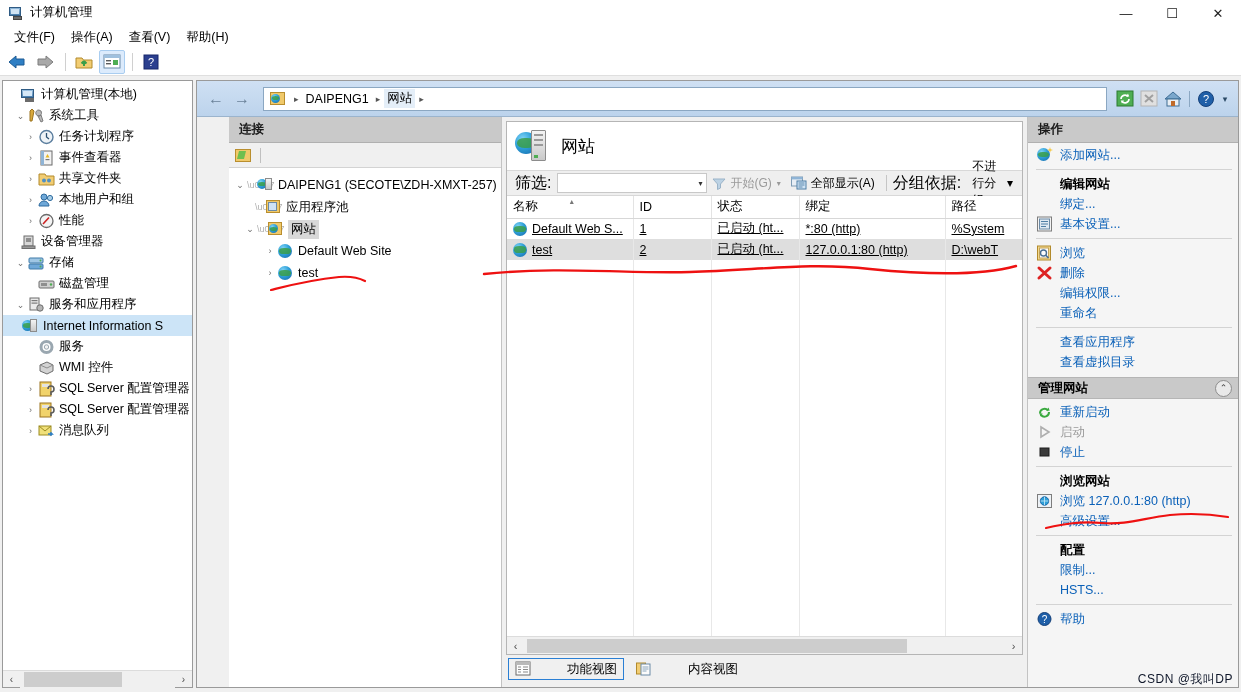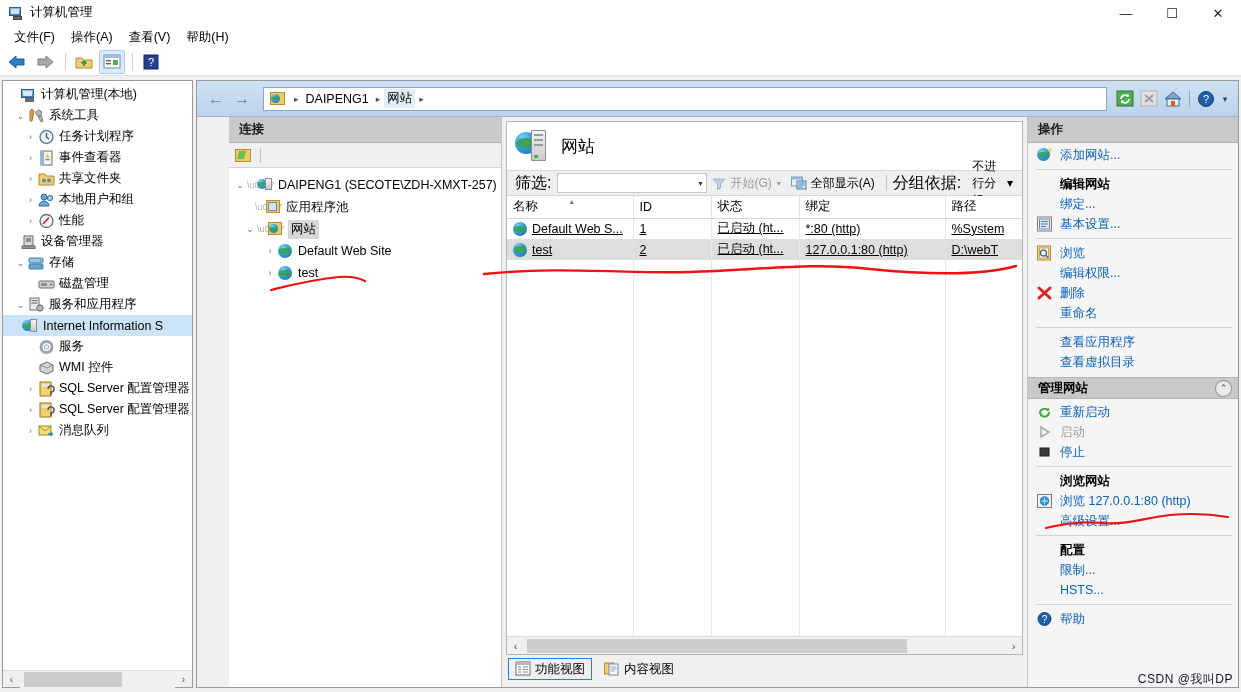--- a/index.html
+++ b/index.html
@@ -125,21 +125,21 @@
   .sortmark{ position:absolute; left:50%; top:1px; font-size:8px; color:#777; }
   #gridfill{ flex:1; }
   .bottomscroll{ height:18px; background:#f0f0f0; border-top:1px solid #dcdcdc;
                  display:flex; align-items:center; }
   .bs-arrow{ width:17px; text-align:center; color:#4d4d4d; font-size:11px; }
   .bs-track{ flex:1; height:18px; position:relative; background:#f0f0f0; }
   .bs-thumb{ position:absolute; top:2px; left:3px; height:14px; background:#cdcdcd; }
 
   
   #viewtabs{ height:28px; display:flex; align-items:center; padding-left:2px; }
-  .vtab{ display:flex; align-items:center; height:22px; padding:0 6px; font-size:12.5px; }
+  .vtab{ display:flex; align-items:center; height:22px; padding:0 6px; font-size:12.5px;gap:32px; }
   .vtab.sel{ border:1px solid #2a7fd4; }
   .vtab .vicon{ width:16px; height:16px; margin-right:4px; position:relative; }
 
   
   #actions{ width:211px; background:#f5f5f5; border-left:1px solid #c3c3c3;
             display:flex; flex-direction:column; }
   #actlist{ flex:1; background:#f5f5f5; overflow:hidden; padding-top:2px; }
   .arow{ display:flex; align-items:center; height:20px; padding-left:8px; }
   .arow .aicon{ width:18px; height:16px; margin-right:6px; flex:none; position:relative; }
   .arow .alabel{ font-size:12.5px; color:#0a60b8; }
@@ -733,30 +733,30 @@
               <svg width="17" height="16" viewBox="0 0 17 16">
                 <rect x="1.5" y="1" width="13" height="14" fill="#f3d98d" stroke="#b28a2c"></rect>
                 <rect x="3.5" y="3" width="9" height="10" fill="#fdfdfd" stroke="#c3a35c"></rect>
                 <circle cx="7.5" cy="8" r="3" fill="none" stroke="#4a6f93" stroke-width="1.4"></circle>
                 <path d="M9.8 10.3 L12.5 13" stroke="#4a6f93" stroke-width="1.6"></path>
               </svg>
             </span>
             <span class="alabel">浏览</span>
           </div>
           <div class="arow">
-            <span class="aicon"></span>
-            <span class="alabel">编辑权限...</span>
-          </div>
-          <div class="arow">
             <span class="aicon">
               <svg width="17" height="16" viewBox="0 0 17 16">
                 <path d="M3 3 L14 13 M14 3 L3 13" stroke="#dd2222" stroke-width="3" stroke-linecap="round"></path>
               </svg>
             </span>
             <span class="alabel">删除</span>
+          </div>
+          <div class="arow">
+            <span class="aicon"></span>
+            <span class="alabel">编辑权限...</span>
           </div>
           <div class="arow">
             <span class="aicon"></span>
             <span class="alabel">重命名</span>
           </div>
 
           <div class="asep"></div>
 
           <div class="arow">
             <span class="aicon"></span>

